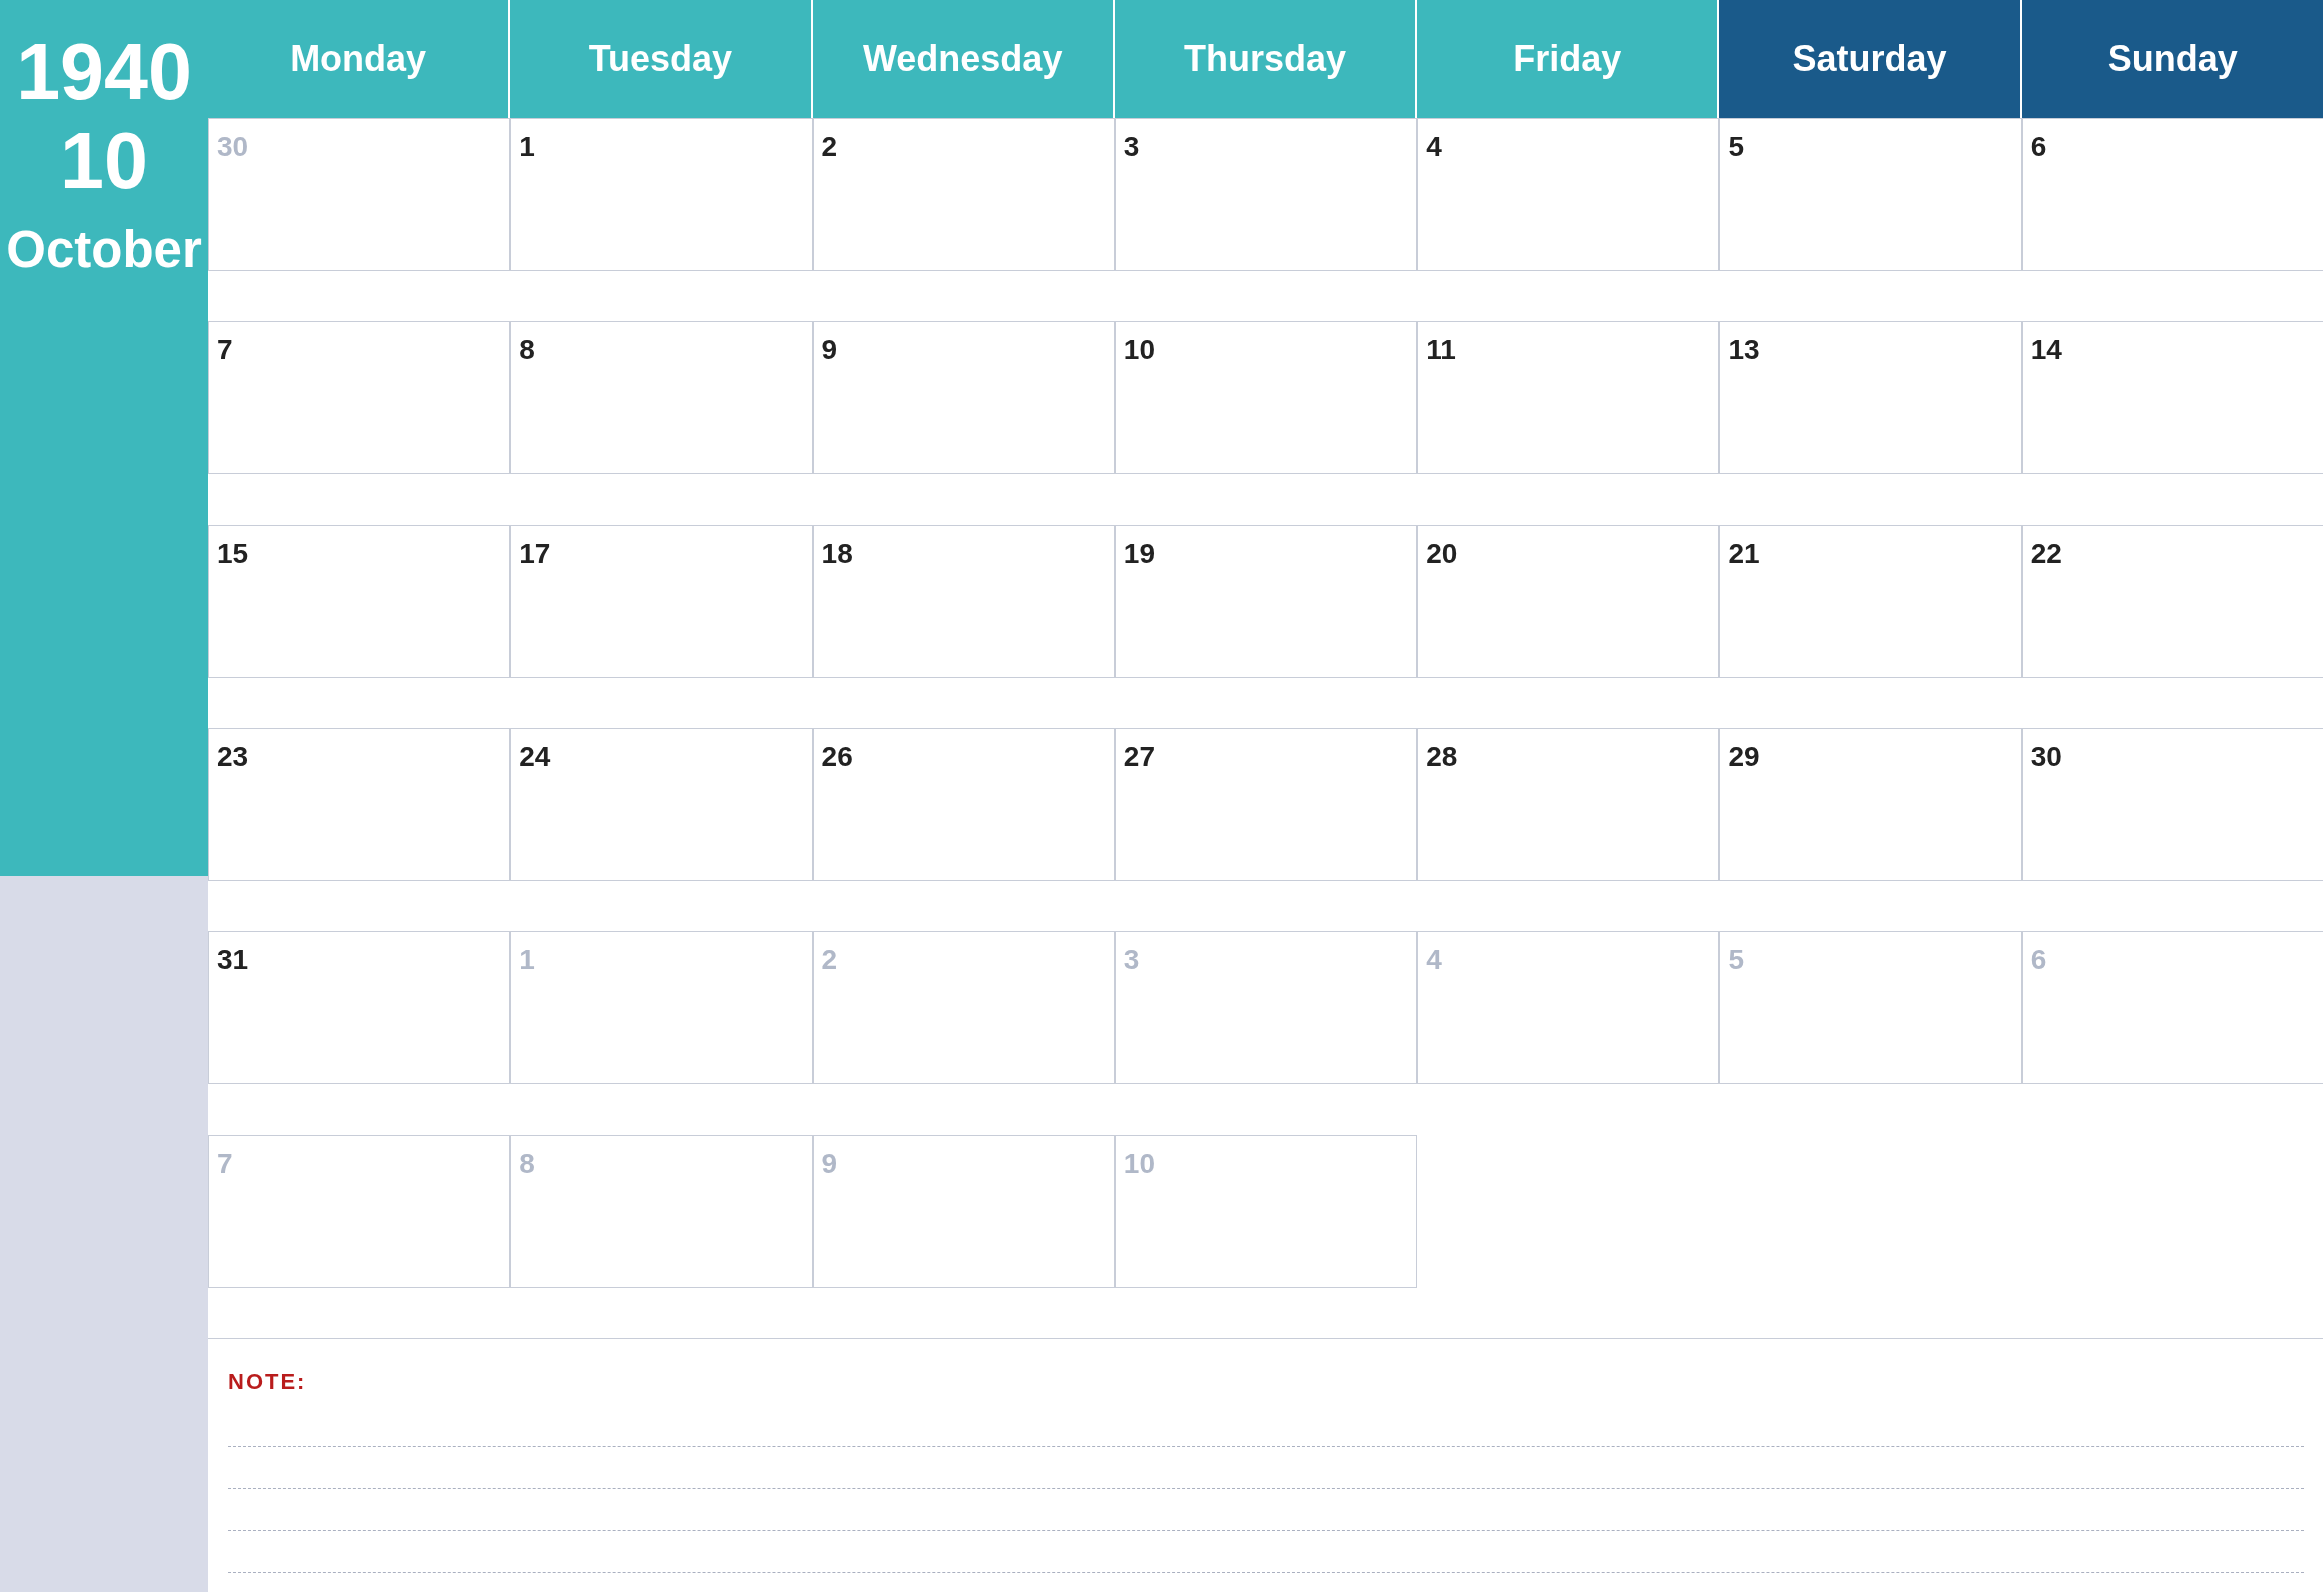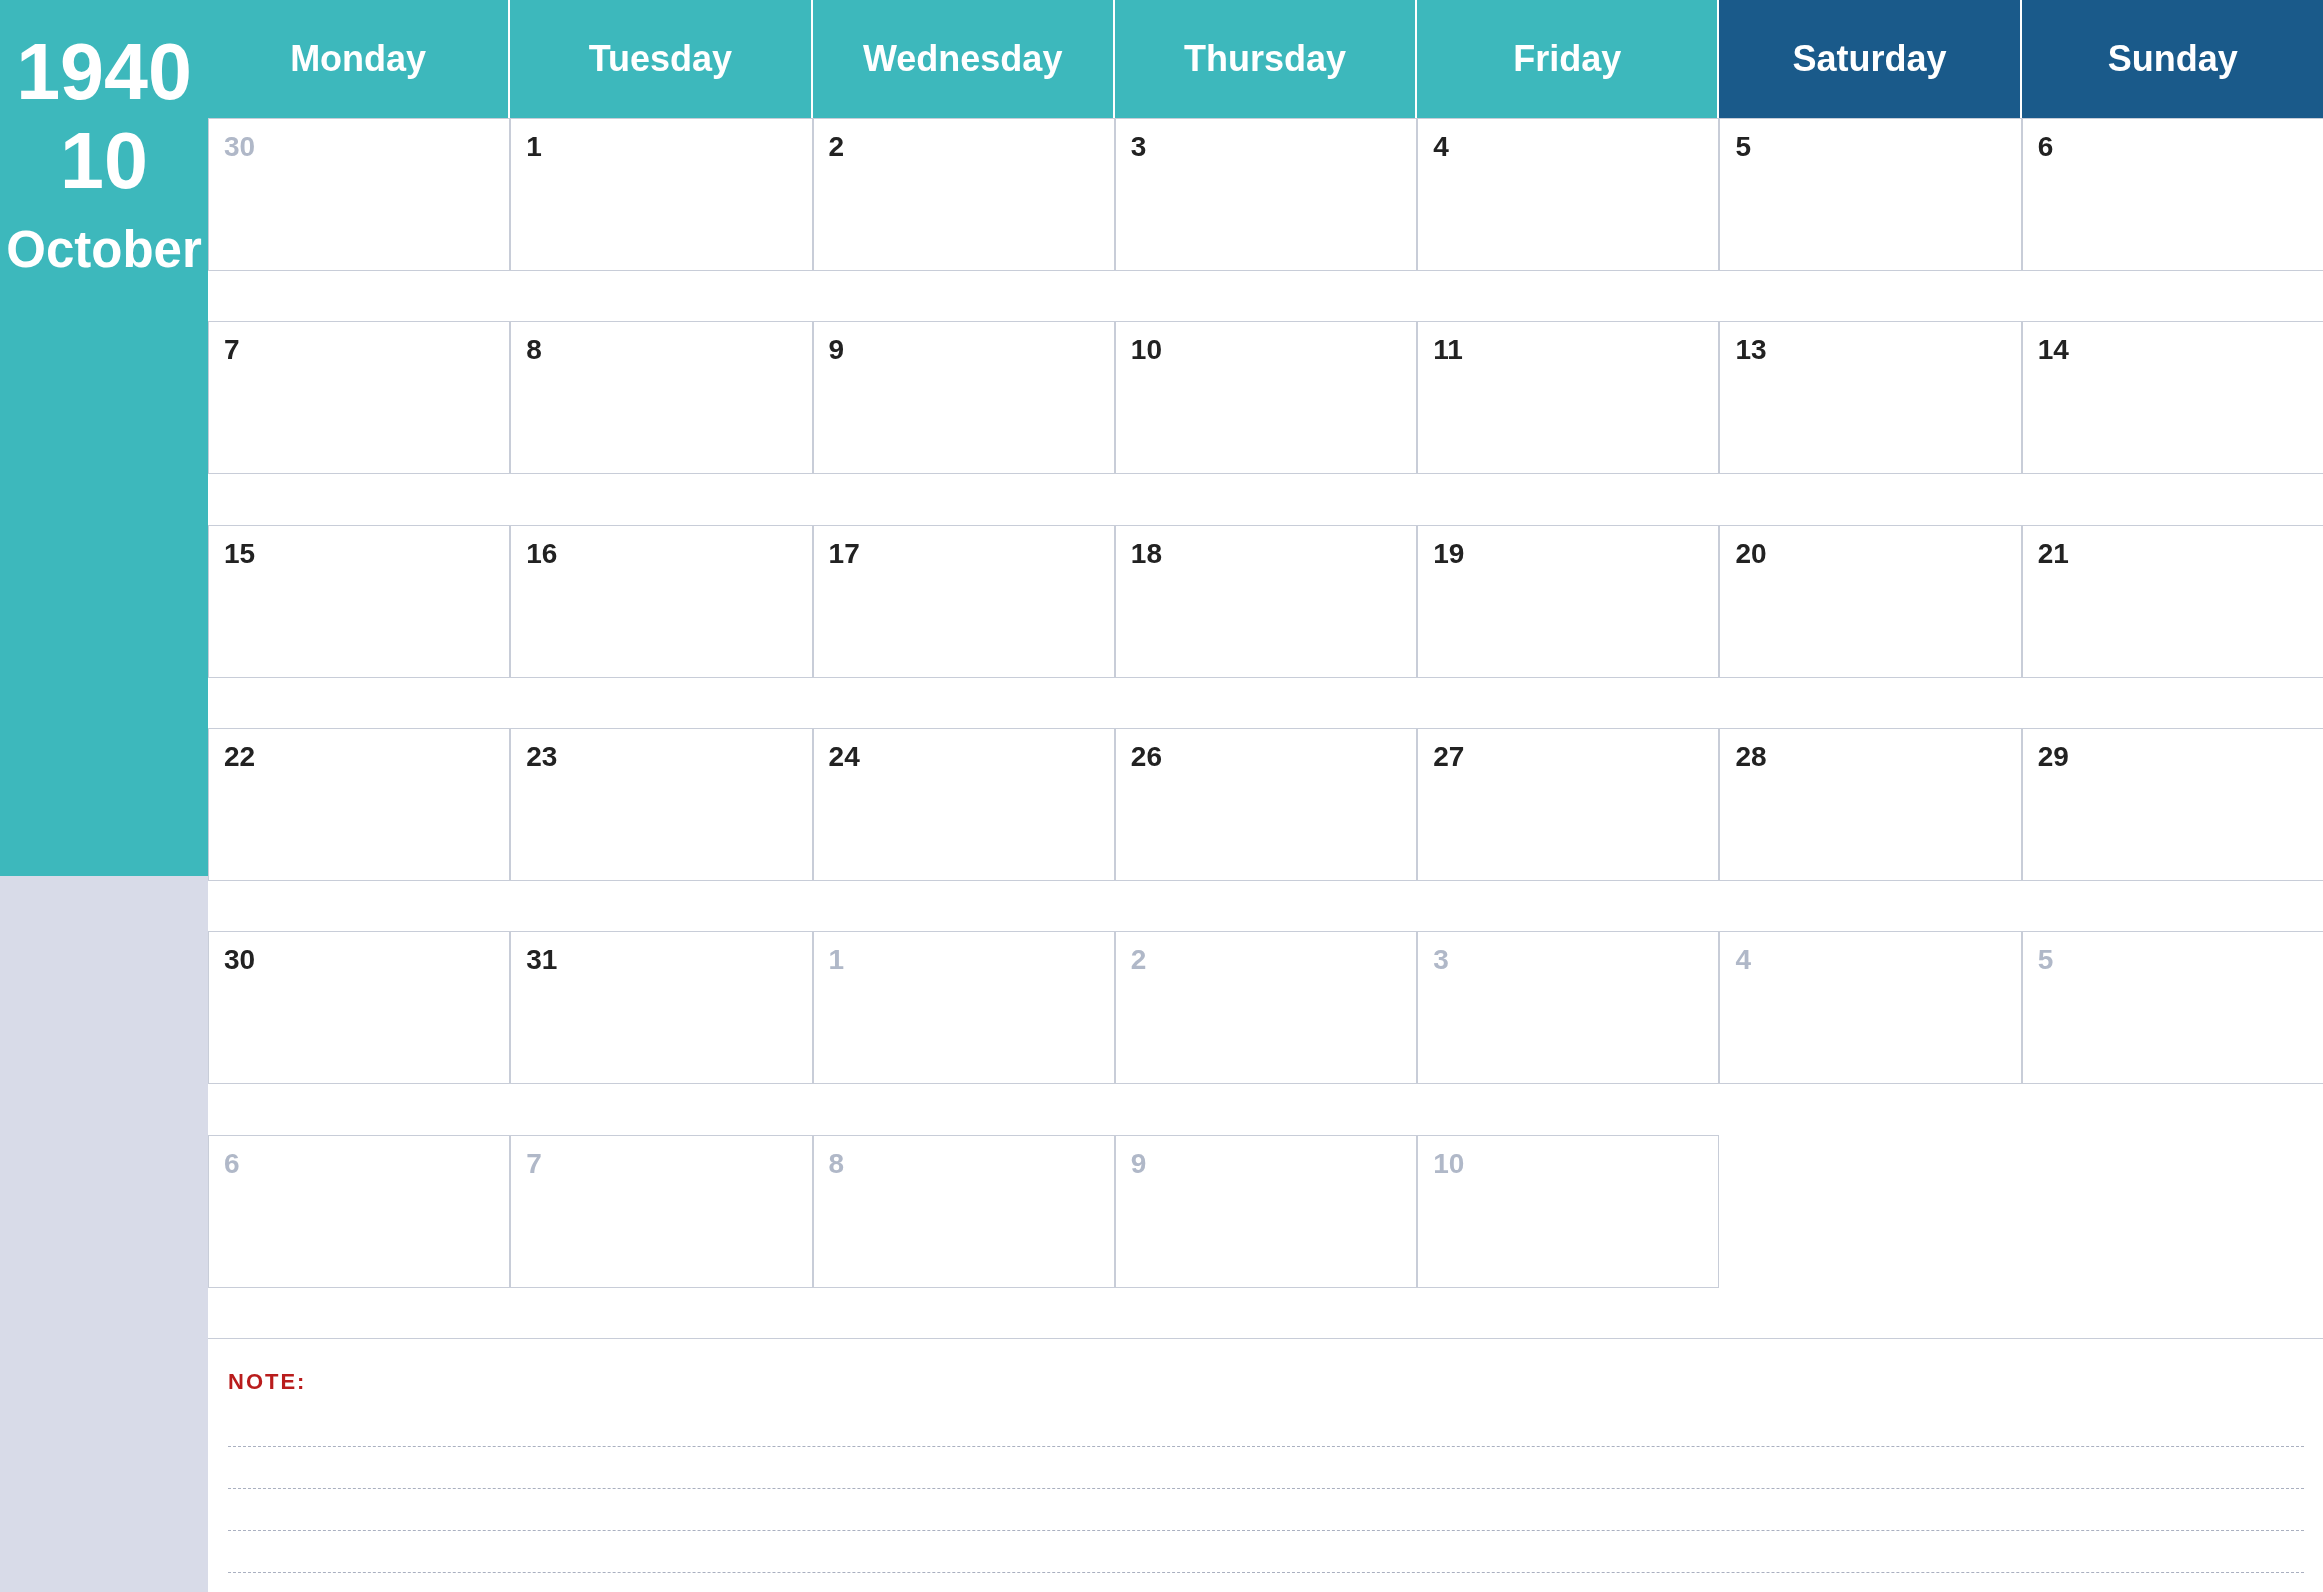--- a/index.html
+++ b/index.html
@@ -89,21 +89,21 @@
 
     .calendar-grid {
       display: grid;
       grid-template-columns: repeat(7, 1fr);
       flex: 1;
     }
 
     .calendar-cell {
       border: 1px solid #c8cdd8;
       height: 153px;
-      padding: 12px 15px;
+      padding: 12px 8px;
       background: white;
       position: relative;
     }
 
     .calendar-cell.outside-month .day-number {
       color: #b0b8c8;
     }
 
     .day-number {
       font-size: 28px;
@@ -164,21 +164,20 @@
         <div class="calendar-cell"><span class="day-number">5</span></div>
         <div class="calendar-cell"><span class="day-number">6</span></div>
         <div class="calendar-cell"><span class="day-number">7</span></div>
         <div class="calendar-cell"><span class="day-number">8</span></div>
         <div class="calendar-cell"><span class="day-number">9</span></div>
         <div class="calendar-cell"><span class="day-number">10</span></div>
         <div class="calendar-cell"><span class="day-number">11</span></div>
         <div class="calendar-cell"><span class="day-number">13</span></div>
         <div class="calendar-cell"><span class="day-number">14</span></div>
         <div class="calendar-cell"><span class="day-number">15</span></div>
-        <div class="calendar-cell"><span class="day-number">16</span></div>
         <div class="calendar-cell"><span class="day-number">17</span></div>
         <div class="calendar-cell"><span class="day-number">18</span></div>
         <div class="calendar-cell"><span class="day-number">19</span></div>
         <div class="calendar-cell"><span class="day-number">20</span></div>
         <div class="calendar-cell"><span class="day-number">21</span></div>
         <div class="calendar-cell"><span class="day-number">22</span></div>
         <div class="calendar-cell"><span class="day-number">23</span></div>
         <div class="calendar-cell"><span class="day-number">24</span></div>
         <div class="calendar-cell"><span class="day-number">26</span></div>
         <div class="calendar-cell"><span class="day-number">27</span></div>

